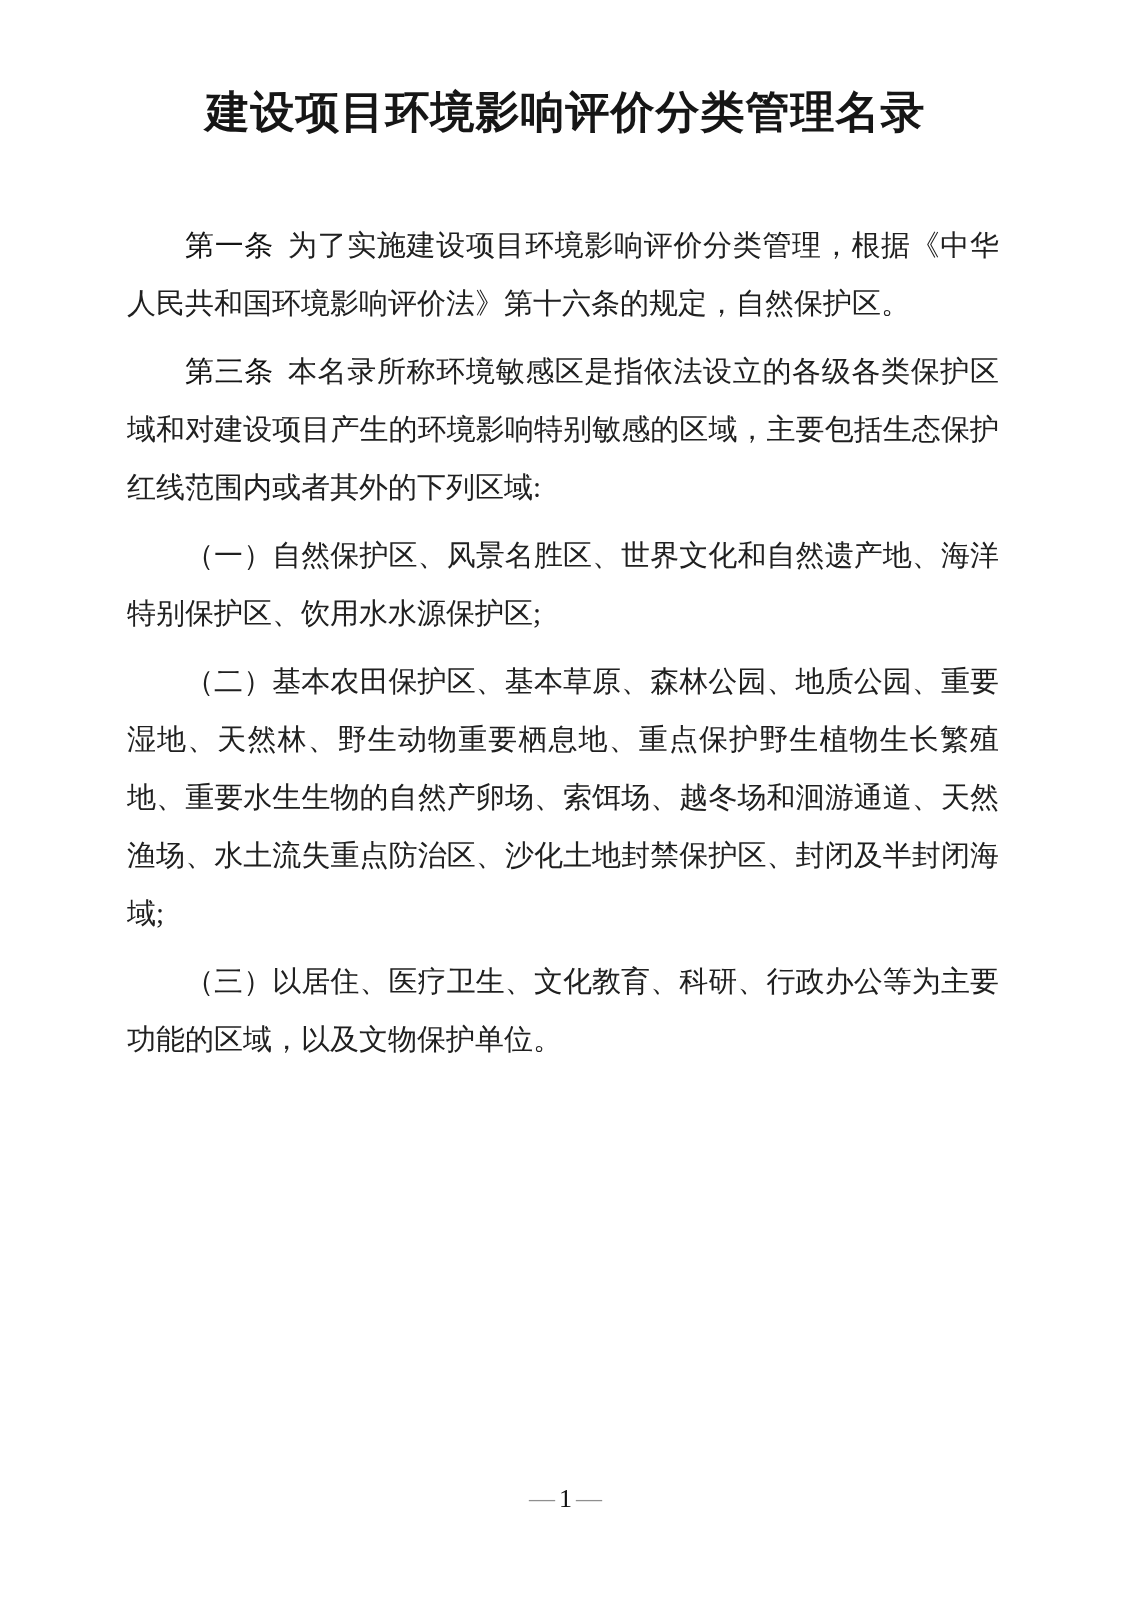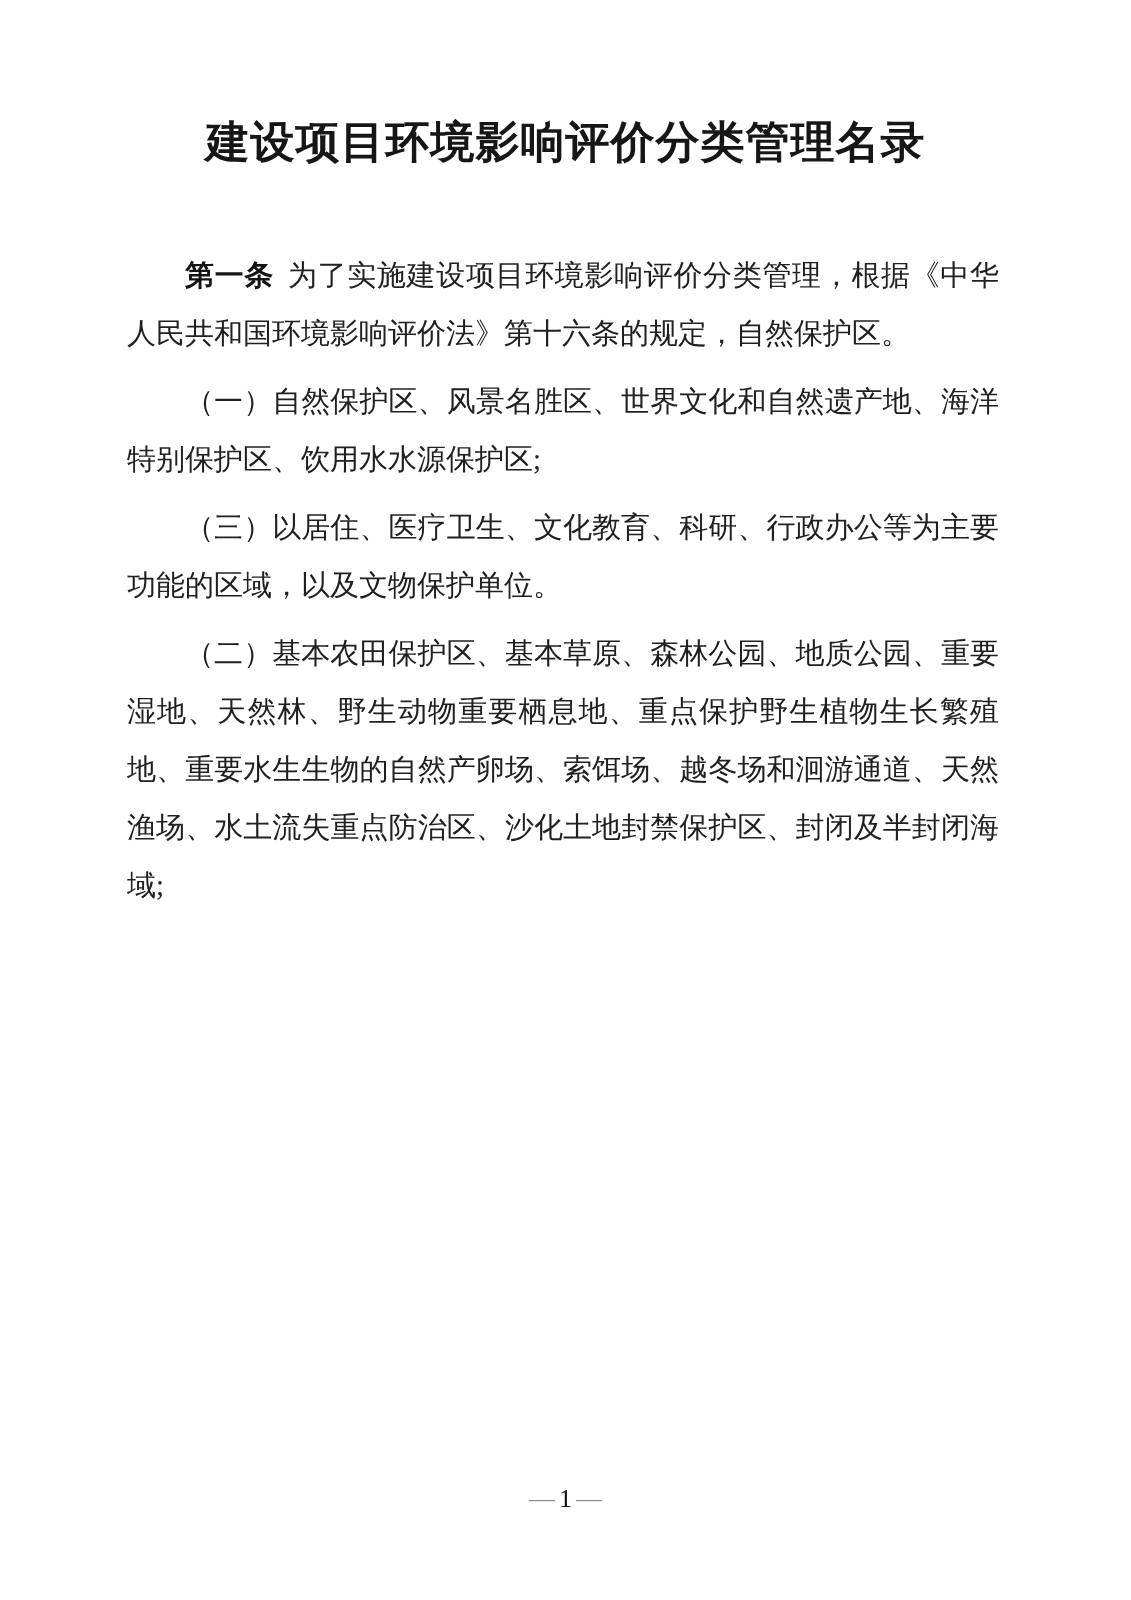--- a/index.html
+++ b/index.html
@@ -9,21 +9,21 @@
   }
   .page {
     position: relative;
     width: 1131px;
     height: 1600px;
     background: #ffffff;
     color: #1c1c1c;
     font-family: "Liberation Serif", "DejaVu Serif", serif;
     overflow: hidden;
     box-sizing: border-box;
-    padding-top: 120px;
+    padding-top: 90px;
   }
   .doc-title {
     margin: 0;
     text-align: center;
     font-size: 44px;
     line-height: 46px;
     font-weight: bold;
     letter-spacing: 1px;
     color: #161616;
     font-family: "Liberation Serif", "DejaVu Serif", serif;
@@ -37,21 +37,21 @@
     line-height: 58px;
     text-align: justify;
     text-indent: 2em;
     color: #202020;
   }
   .content p:last-child {
     margin-bottom: 0;
   }
   .lead {
     font-family: "Liberation Sans", "DejaVu Sans", sans-serif;
-    font-weight: 700;
+    font-weight: 400;
     margin-right: 14px;
     color: #141414;
   }
   .footer {
     position: absolute;
     left: 0;
     right: 0;
     bottom: 86px;
     text-align: center;
     font-size: 26px;
@@ -71,31 +71,34 @@
   <h1 class="doc-title">建设项目环境影响评价分类管理名录</h1>
 
   <div class="content">
 
     <p>
       <strong class="lead">第一条</strong><span>为了实施建设项目环境影响评价分类管理，根据《中华人民共和国环境影响评价法》第十六条的规定，自然保护区。</span>
     </p>
 
 
 
+    <p>
+      <strong class="lead">第三条</strong><span>本名录所称环境敏感区是指依法设立的各级各类保护区域和对建设项目产生的环境影响特别敏感的区域，主要包括生态保护红线范围内或者其外的下列区域:</span>
+    </p>
 
     <p>
       <span>（一）自然保护区、风景名胜区、世界文化和自然遗产地、海洋特别保护区、饮用水水源保护区;</span>
     </p>
 
     <p>
-      <span>（三）以居住、医疗卫生、文化教育、科研、行政办公等为主要功能的区域，以及文物保护单位。</span>
+      <span>（二）基本农田保护区、基本草原、森林公园、地质公园、重要湿地、天然林、野生动物重要栖息地、重点保护野生植物生长繁殖地、重要水生生物的自然产卵场、索饵场、越冬场和洄游通道、天然渔场、水土流失重点防治区、沙化土地封禁保护区、封闭及半封闭海域;</span>
     </p>
 
     <p>
-      <span>（二）基本农田保护区、基本草原、森林公园、地质公园、重要湿地、天然林、野生动物重要栖息地、重点保护野生植物生长繁殖地、重要水生生物的自然产卵场、索饵场、越冬场和洄游通道、天然渔场、水土流失重点防治区、沙化土地封禁保护区、封闭及半封闭海域;</span>
+      <span>（三）以居住、医疗卫生、文化教育、科研、行政办公等为主要功能的区域，以及文物保护单位。</span>
     </p>
 
   </div>
 
   <div class="footer">
     <span class="dash">—</span><span>1</span><span class="dash">—</span>
   </div>
 
 </div>
 

